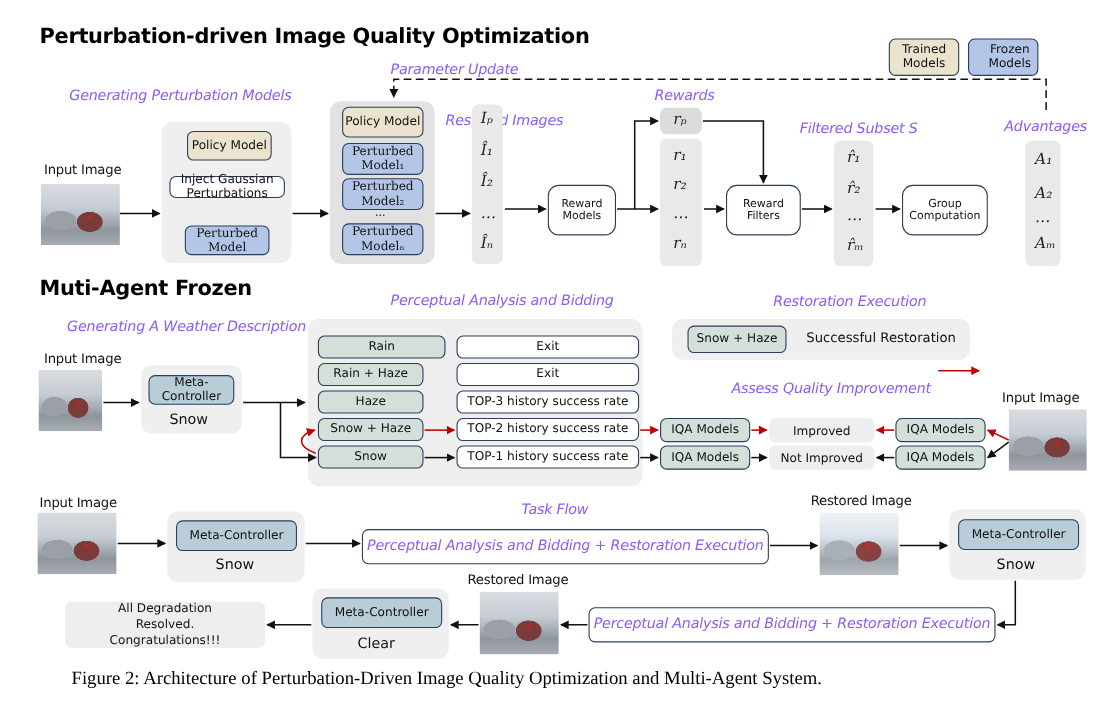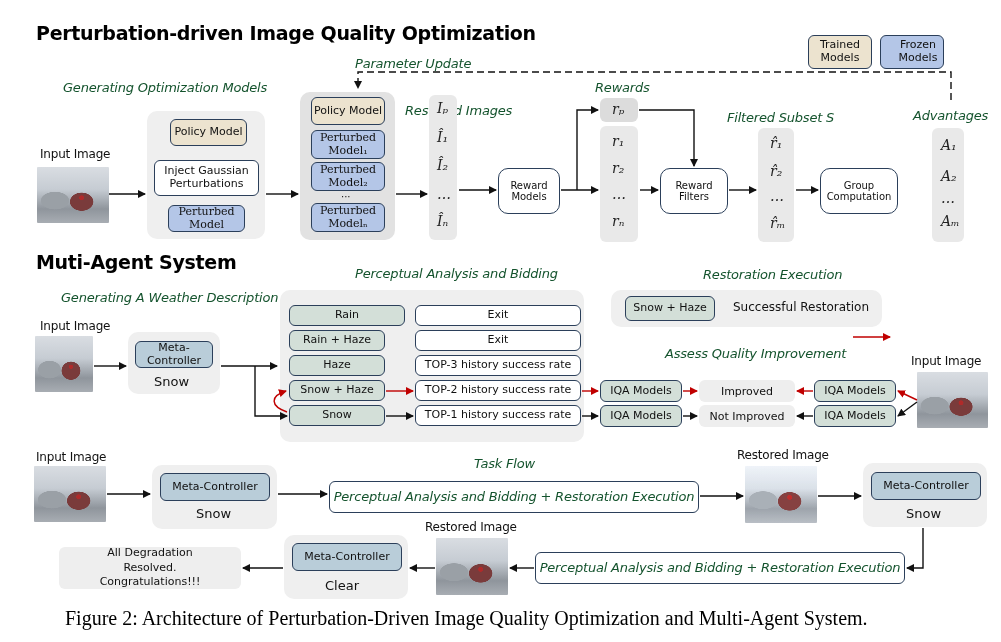--- a/index.html
+++ b/index.html
@@ -1,19 +1,19 @@
 <!DOCTYPE html>
 <html><head>
 <meta charset="utf-8">
 <style>
   html,body{margin:0;padding:0;background:#ffffff;}
   body{width:1001px;height:642px;position:relative;overflow:hidden;font-family:"DejaVu Sans","Liberation Sans",sans-serif;color:#111;}
   .abs{position:absolute;}
   .h1{font-family:"DejaVu Sans",sans-serif;font-weight:bold;font-size:19px;letter-spacing:-0.3px;color:#000;}
-  .it{font-family:"DejaVu Sans",sans-serif;font-style:italic;font-size:13px;color:#14532d;letter-spacing:-0.2px;}
+  .it{font-family:"DejaVu Sans",sans-serif;font-style:italic;font-size:13px;color:#8b5cf6;letter-spacing:-0.2px;}
   .lbl{font-size:12px;color:#111;letter-spacing:-0.2px;}
   .panel{background:#efefef;border-radius:10px;}
   .panel2{background:#e2e2e2;border-radius:10px;}
   .box{border:1.6px solid #2b3f5a;border-radius:6px;display:flex;align-items:center;justify-content:center;text-align:center;box-sizing:border-box;line-height:1.15;}
   .tan{background:#ece3cf;}
   .blue{background:#b4c6e7;}
   .white{background:#ffffff;}
   .green{background:#d3dfd8;}
   .steel{background:#b9cdd9;}
   .serif{font-family:"DejaVu Serif","Liberation Serif",serif;}
@@ -22,41 +22,41 @@
   .f12{font-size:12px;}
   .f13{font-size:13px;}
   .math{font-family:"DejaVu Serif","Liberation Serif",serif;font-style:italic;font-size:14px;color:#222;}
   .col{background:#e9e9e9;border-radius:6px;}
   .imgbox{border-radius:1px;overflow:hidden;
     background:
       radial-gradient(circle at 62% 55%, #b02a2a 0 4%, transparent 5%),
       radial-gradient(ellipse at 62% 62%, #7a3b3b 0 18%, transparent 19%),
       radial-gradient(ellipse at 25% 60%, #9aa0a6 0 18%, transparent 19%),
       linear-gradient(180deg,#d9dde2 0%,#c6ccd3 40%,#8f959c 75%,#a8adb3 100%);}
-  .caption{font-family:"Liberation Serif","DejaVu Serif",serif;font-size:20px;color:#000;}
+  .caption{font-family:"Liberation Serif","DejaVu Serif",serif;font-size:17px;color:#000;}
   .gray-pill{background:#eeeeee;border-radius:6px;display:flex;align-items:center;justify-content:center;}
   svg.overlay{position:absolute;left:0;top:0;pointer-events:none;}
 </style>
 </head>
 <body>
 
 <div class="abs h1" style="left:36px;top:22px;">Perturbation-driven Image Quality Optimization</div>
 
 <div class="abs box tan f11" style="left:808px;top:35px;width:64px;height:34px;">Trained Models</div>
 <div class="abs box blue f11" style="left:880px;top:35px;width:64px;height:34px;padding-left:12px;">Frozen Models</div>
 
 <div class="abs it" style="left:355px;top:56px;">Parameter Update</div>
-<div class="abs it" style="left:63px;top:80px;">Generating Optimization Models</div>
+<div class="abs it" style="left:63px;top:80px;">Generating Perturbation Models</div>
 
 <div class="abs lbl" style="left:40px;top:147px;">Input Image</div>
 <div class="abs imgbox" style="left:37px;top:167px;width:72px;height:56px;"></div>
 
 <div class="abs panel" style="left:147px;top:111px;width:118px;height:128px;"></div>
 <div class="abs box tan f11" style="left:170px;top:119px;width:77px;height:27px;">Policy Model</div>
-<div class="abs box white f11" style="left:154px;top:160px;width:105px;height:36px;">Inject Gaussian Perturbations</div>
+<div class="abs box white f11" style="left:154px;top:160px;width:105px;height:20px;">Inject Gaussian Perturbations</div>
 <div class="abs box blue f11 serif" style="left:168px;top:205px;width:77px;height:27px;">Perturbed Model</div>
 
 <div class="abs panel2" style="left:300px;top:92px;width:95px;height:148px;"></div>
 <div class="abs box tan f11" style="left:311px;top:97px;width:74px;height:28px;">Policy Model</div>
 <div class="abs box blue f11 serif" style="left:311px;top:130px;width:74px;height:29px;">Perturbed Model₁</div>
 <div class="abs box blue f11 serif" style="left:311px;top:162px;width:74px;height:29px;">Perturbed Model₂</div>
 <div class="abs f10" style="left:341px;top:191px;">···</div>
 <div class="abs box blue f11 serif" style="left:311px;top:203px;width:74px;height:29px;">Perturbed Modelₙ</div>
 
 <div class="abs it" style="left:405px;top:78px;margin-top:25px;">Restored Images</div>
@@ -89,21 +89,21 @@
 
 <div class="abs box white f10" style="left:820px;top:168px;width:78px;height:46px;border-radius:10px;">Group Computation</div>
 
 <div class="abs it" style="left:913px;top:108px;">Advantages</div>
 <div class="abs col" style="left:932px;top:128px;width:32px;height:114px;"></div>
 <div class="abs math" style="left:941px;top:137px;font-style:italic;">A₁</div>
 <div class="abs math" style="left:941px;top:168px;">A₂</div>
 <div class="abs math" style="left:941px;top:190px;">…</div>
 <div class="abs math" style="left:941px;top:213px;">Aₘ</div>
 
-<div class="abs h1" style="left:36px;top:251px;">Muti-Agent System</div>
+<div class="abs h1" style="left:36px;top:251px;">Muti-Agent Frozen</div>
 <div class="abs it" style="left:33px;top:290px;margin-left:28px;">Generating A Weather Description</div>
 <div class="abs lbl" style="left:40px;top:319px;">Input Image</div>
 <div class="abs imgbox" style="left:35px;top:336px;width:58px;height:56px;"></div>
 
 <div class="abs panel" style="left:128px;top:332px;width:92px;height:62px;"></div>
 <div class="abs box steel f11" style="left:135px;top:341px;width:78px;height:27px;">Meta-Controller</div>
 <div class="abs f13" style="left:154px;top:374px;">Snow</div>
 
 <div class="abs it" style="left:355px;top:266px;">Perceptual Analysis and Bidding</div>
 <div class="abs panel" style="left:280px;top:290px;width:304px;height:152px;"></div>

